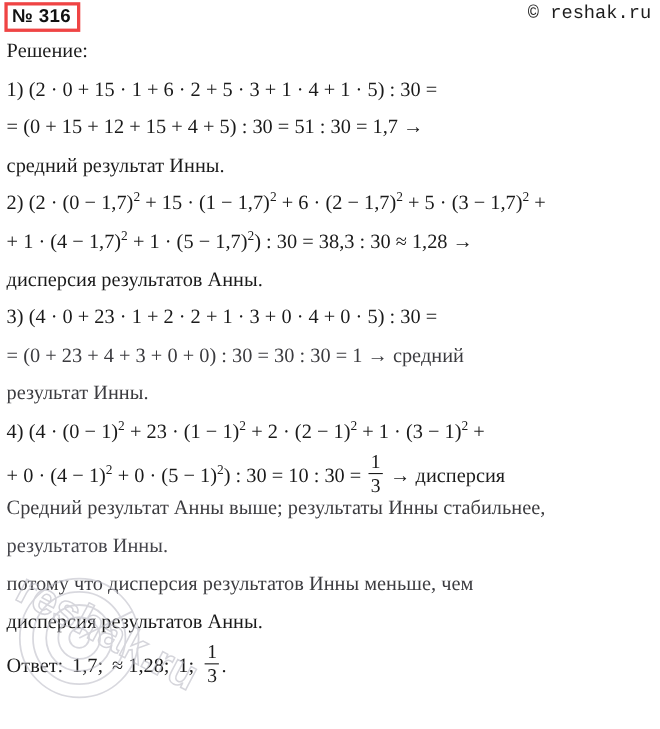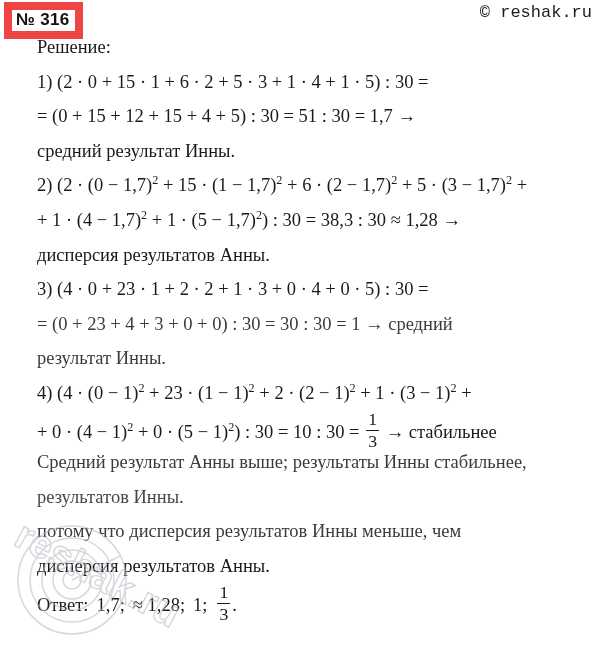--- a/index.html
+++ b/index.html
@@ -21,21 +21,21 @@
     position: absolute;
     top: 0px;
     left: 0px;
     width: 600px;
     height: 30px;
   }
   .task-number-box {
     position: absolute;
     left: 4px;
     top: 2px;
-    border: 8px solid #ef4444;
+    border: 3px solid #ef4444;
     padding: 0px 5px 1px 4px;
     font-family: "Liberation Sans", "DejaVu Sans", sans-serif;
     font-weight: bold;
     font-size: 17px;
     line-height: 20px;
     letter-spacing: 0.3px;
     color: #111111;
     background: #ffffff;
     white-space: nowrap;
   }
@@ -69,21 +69,20 @@
     left: 6px;
     top: 30px;
     width: 592px;
   }
   .line {
     font-size: 18.5px;
     line-height: 34.6px;
     height: 34.6px;
     white-space: nowrap;
     color: #1a1a1a;
-    margin-left: 31px;
   }
   .line.t-grey  { color: #3b3b3f; font-family: Liberation Serif, serif; }
   .line.t-grey2 { color: #45454b; }
 
   sup {
     font-size: 0.66em;
     vertical-align: super;
     line-height: 0;
   }
 
@@ -155,21 +154,21 @@
   <div class="line">дисперсия результатов Анны.</div>
   <div class="line">3)  (4 · 0 + 23 · 1 + 2 · 2 + 1 · 3 + 0 · 4 + 0 · 5) : 30 =</div>
   <div class="line t-grey">= (0 + 23 + 4 + 3 + 0 + 0) : 30 = 30 : 30 = 1 → средний</div>
   <div class="line t-grey">результат Инны.</div>
 
   <div class="line">
     <span>4) (4 · (0 − 1)</span><sup>2</sup><span> + 23 · (1 − 1)</span><sup>2</sup><span> + 2 · (2 − 1)</span><sup>2</sup><span> + 1 · (3 − 1)</span><sup>2</sup><span> +</span>
   </div>
 
   <div class="line">
-    <span>+ 0 · (4 − 1)</span><sup>2</sup><span> + 0 · (5 − 1)</span><sup>2</sup><span>) : 30 = 10 : 30 = </span><span class="frac"><span class="num">1</span><span class="bar"></span><span class="den">3</span></span><span> → стабильнее</span>
+    <span>+ 0 · (4 − 1)</span><sup>2</sup><span> + 0 · (5 − 1)</span><sup>2</sup><span>) : 30 = 10 : 30 = </span><span class="frac"><span class="num">1</span><span class="bar"></span><span class="den">3</span></span><span> → дисперсия</span>
   </div>
 
   <div class="line t-grey">Средний результат Анны выше;  результаты Инны стабильнее,</div>
   <div class="line t-grey2">результатов Инны.</div>
   <div class="line t-grey">потому что дисперсия результатов Инны меньше, чем</div>
   <div class="line">дисперсия результатов Анны.</div>
 
   <div class="line">
     <span>Ответ:</span><span class="gap"></span><span>1,7;</span><span class="gap"></span><span>≈ 1,28;</span><span class="gap"></span><span>1;</span><span class="gap"></span><span class="frac"><span class="num">1</span><span class="bar"></span><span class="den">3</span></span><span>.</span>
   </div>

